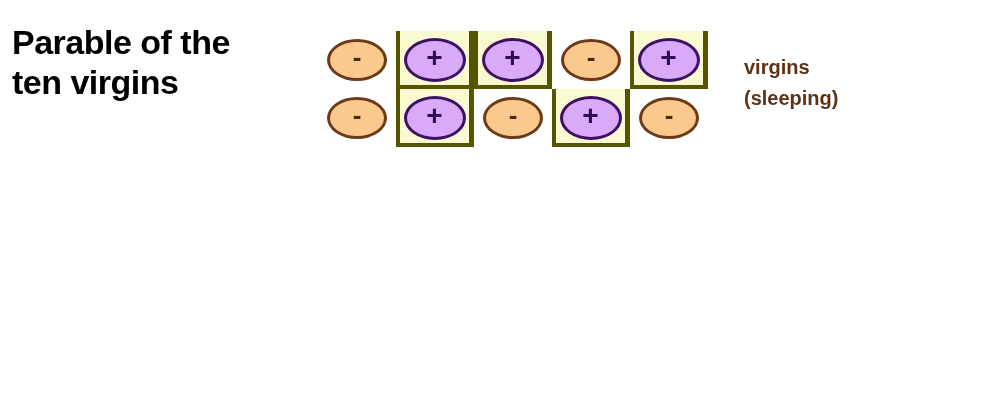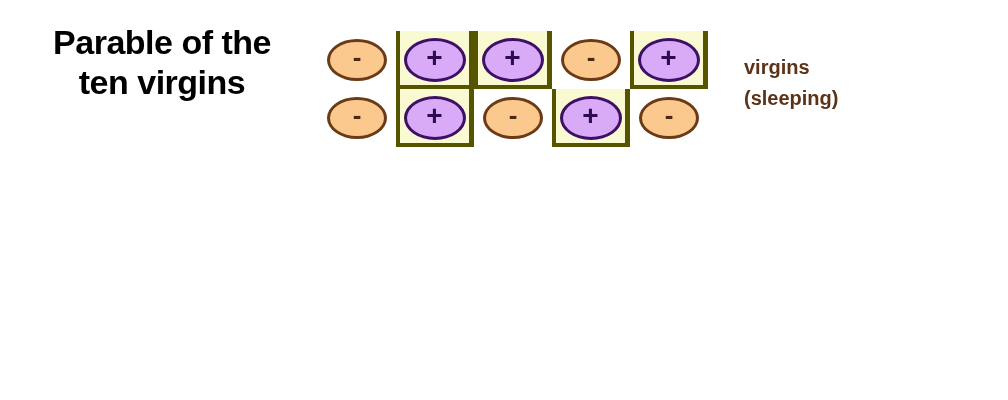--- a/index.html
+++ b/index.html
@@ -23,21 +23,20 @@
     left: 12px;
     top: 22px;
     width: 300px;
     font-family: "Liberation Sans", sans-serif;
     font-weight: bold;
     font-size: 34px;
     line-height: 40px;
     color: #000000;
     letter-spacing: -0.5px;
     white-space: pre-line;
-    text-align: center;
   }
 
   
   #grid {
     position: absolute;
     left: 318px;
     top: 31px;
     display: flex;
     flex-direction: column;
     row-gap: 0px;

